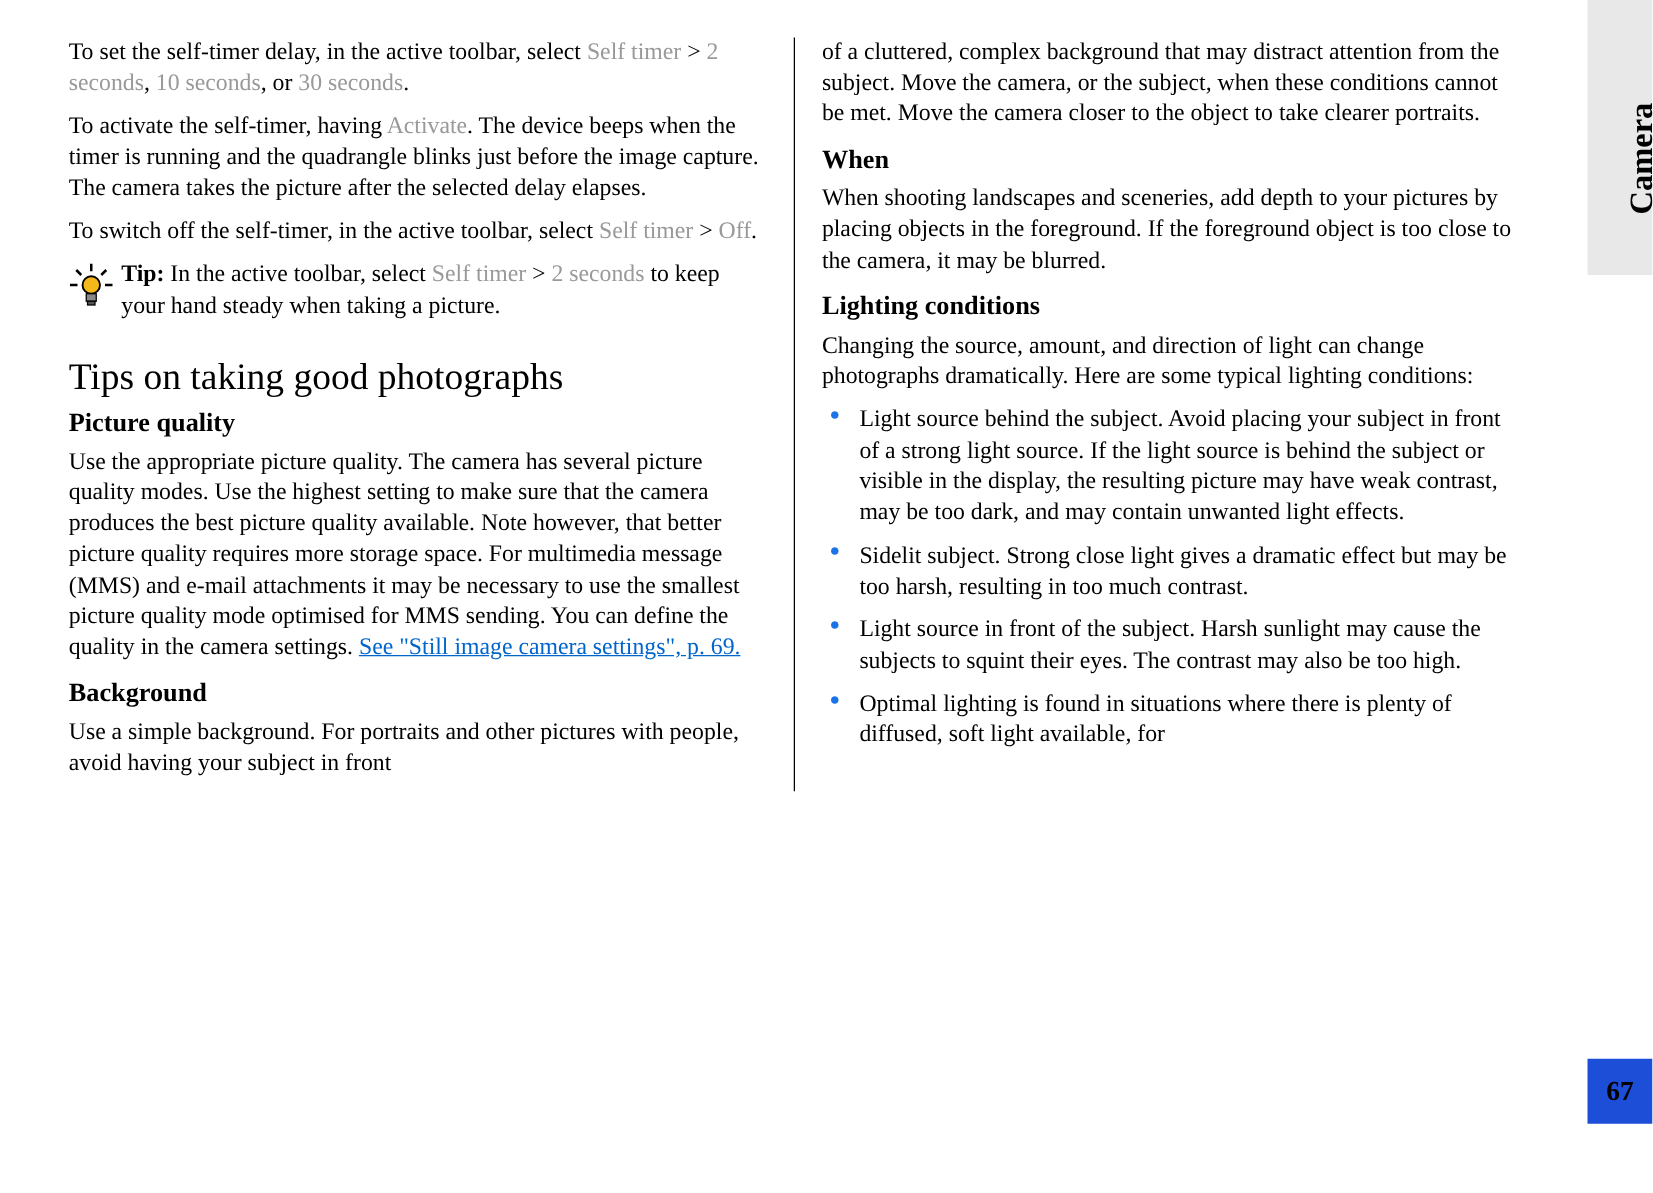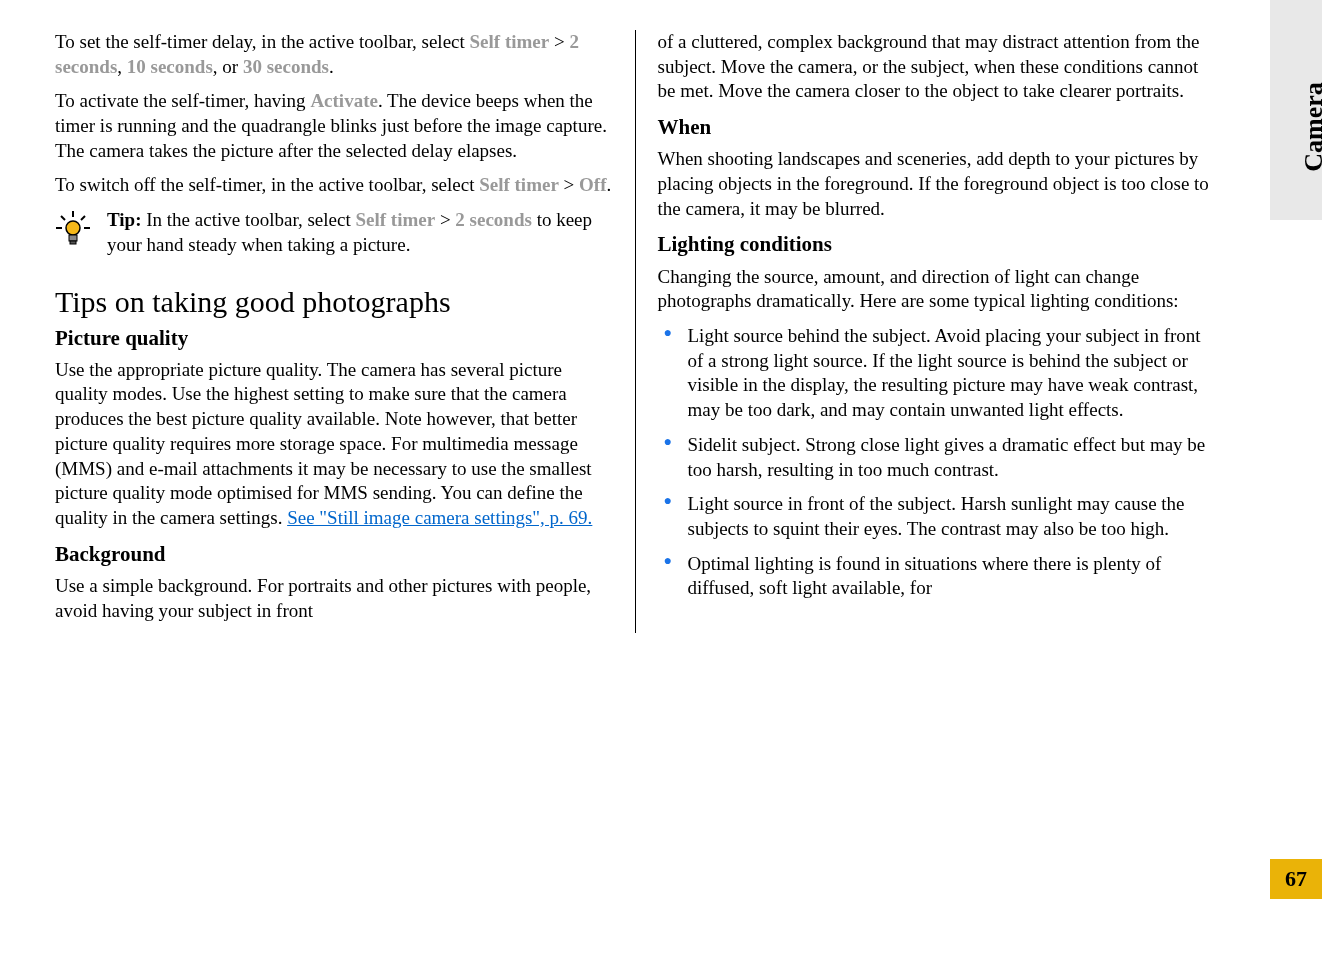--- a/index.html
+++ b/index.html
@@ -25,25 +25,25 @@
   }
   .column.right {
     padding: 0 0 0 22px;
   }
   .divider {
     width: 1px;
     background: #000;
     flex-shrink: 0;
   }
   p { margin-bottom: 10px; }
-  .ui-text { color: #999; font-weight: bold; }
+  .ui-text { color: #999; font-weight: normal; }
   .tip-row {
     display: flex;
     align-items: flex-start;
-    gap: 16px;
+    gap: 6px;
     margin-top: 2px;
     margin-bottom: 14px;
   }
   .tip-icon {
     flex-shrink: 0;
     margin-top: 2px;
   }
   .tip-icon svg { display: block; }
   h2 {
     font-size: 30px;
@@ -102,22 +102,22 @@
     transform-origin: right center;
     font-size: 26px;
     font-weight: bold;
     white-space: nowrap;
   }
   .page-num-box {
     position: absolute;
     right: 0;
     bottom: 55px;
     width: 52px;
-    height: 40px;
-    background: #eab308;
+    height: 52px;
+    background: #1d4ed8;
     display: flex;
     align-items: center;
     justify-content: center;
     font-size: 22px;
     font-weight: bold;
   }
 </style>
 </head>
 <body>
 

